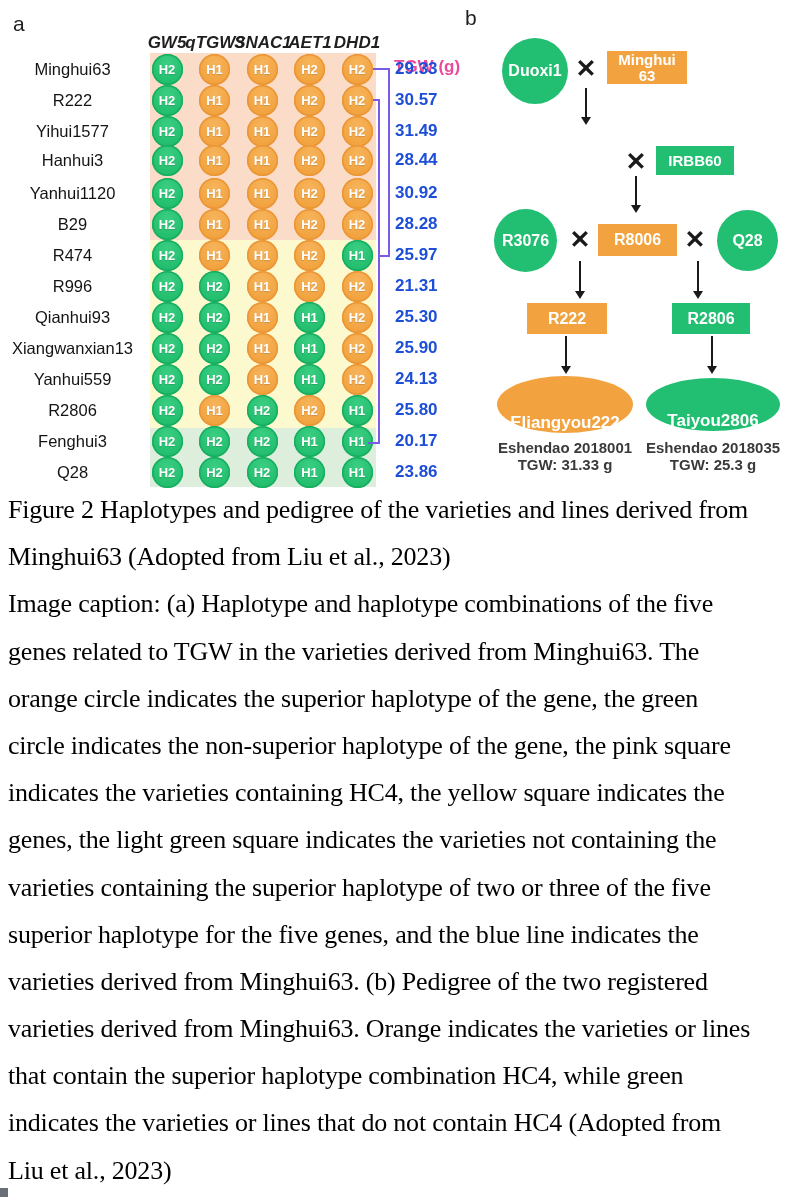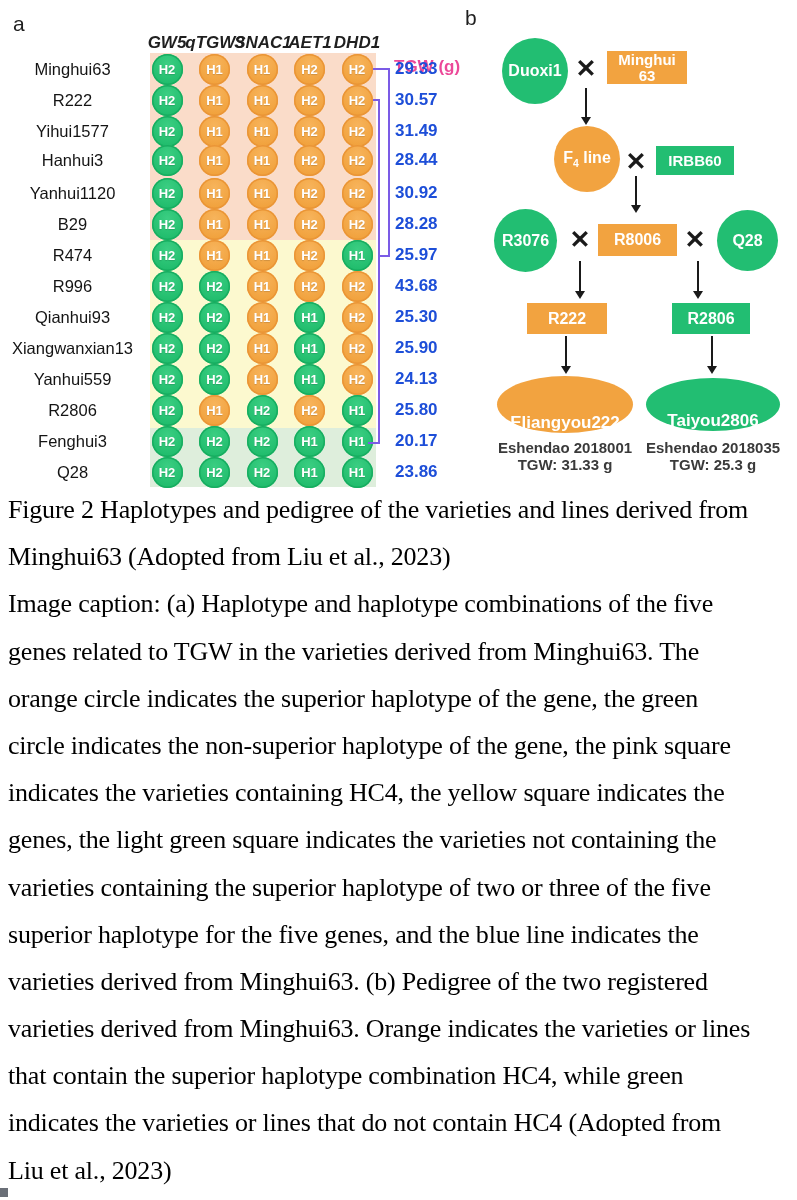--- a/index.html
+++ b/index.html
@@ -142,21 +142,21 @@
         <div class="hap green" style="left: 341.5px;">H1</div>
         <div class="tgw-val">25.97</div>
       </div>
       <div class="hap-row" style="top: 270.5px;">
         <div class="row-label">R996</div>
         <div class="hap green" style="left: 151.5px;">H2</div>
         <div class="hap green" style="left: 199px;">H2</div>
         <div class="hap orange" style="left: 246.5px;">H1</div>
         <div class="hap orange" style="left: 294px;">H2</div>
         <div class="hap orange" style="left: 341.5px;">H2</div>
-        <div class="tgw-val">43.68</div>
+        <div class="tgw-val">21.31</div>
       </div>
       <div class="hap-row" style="top: 301.5px;">
         <div class="row-label">Qianhui93</div>
         <div class="hap green" style="left: 151.5px;">H2</div>
         <div class="hap green" style="left: 199px;">H2</div>
         <div class="hap orange" style="left: 246.5px;">H1</div>
         <div class="hap green" style="left: 294px;">H1</div>
         <div class="hap orange" style="left: 341.5px;">H2</div>
         <div class="tgw-val">25.30</div>
       </div>
@@ -222,23 +222,20 @@
   </div>
   <div class="cross" style="left:573px;top:55px;">✕</div>
   <div class="node orange" style="left:607px;top:51px;width:80px;height:33px;font-size:15px;line-height:16px;">
     <span><span>Minghui</span><br><span>63</span></span>
   </div>
   <div class="varrow" style="left:581px;top:88px;height:37px;">
       <span class="shaft"></span>
       <span class="head"></span>
     </div>
 
-  <div class="node orange circle" style="left:554px;top:126px;width:66px;height:66px;font-size:16px;">
-    <span><span>F</span><sub>4</sub><span> line</span></span>
-  </div>
   <div class="cross" style="left:623px;top:148px;">✕</div>
   <div class="node green" style="left:656px;top:146px;width:78px;height:29px;font-size:15px;">
     <span>IRBB60</span>
   </div>
   <div class="varrow" style="left:631px;top:176px;height:37px;">
       <span class="shaft"></span>
       <span class="head"></span>
     </div>
 
   <div class="node green circle" style="left:494px;top:209px;width:63px;height:63px;font-size:16px;">

